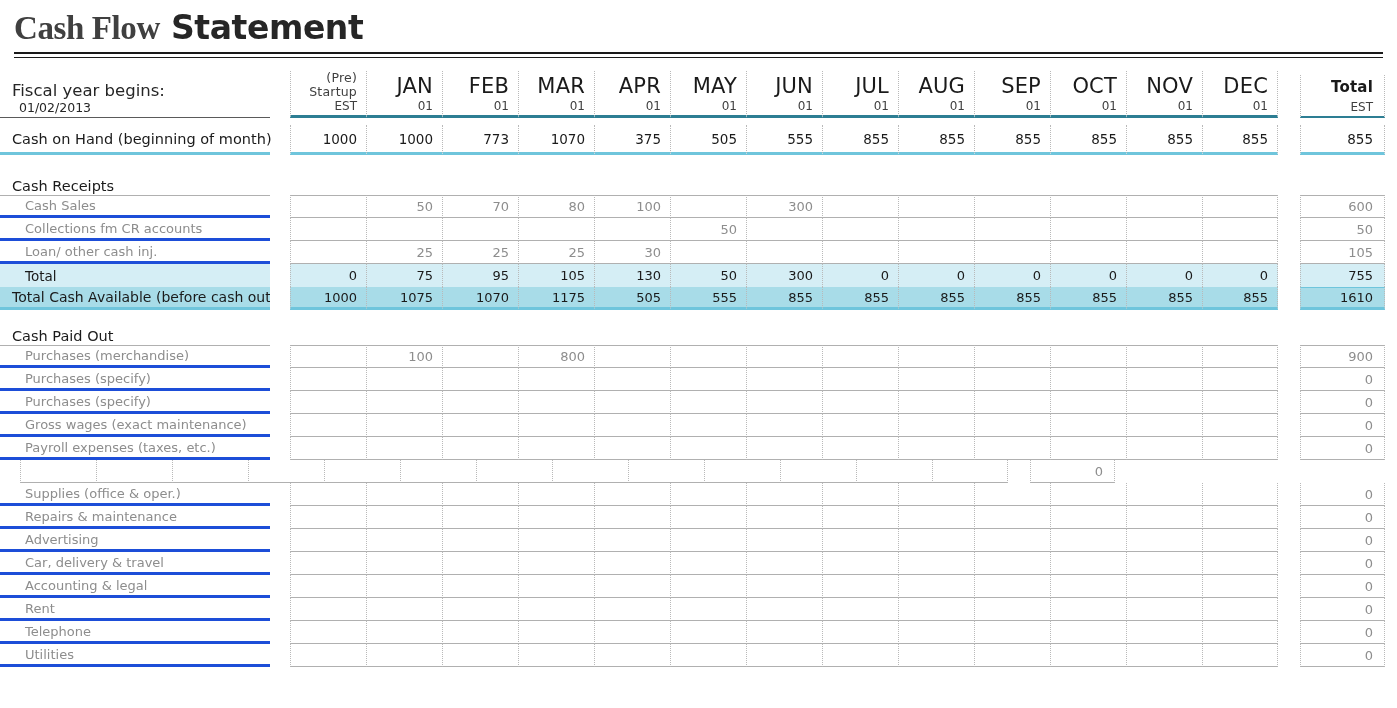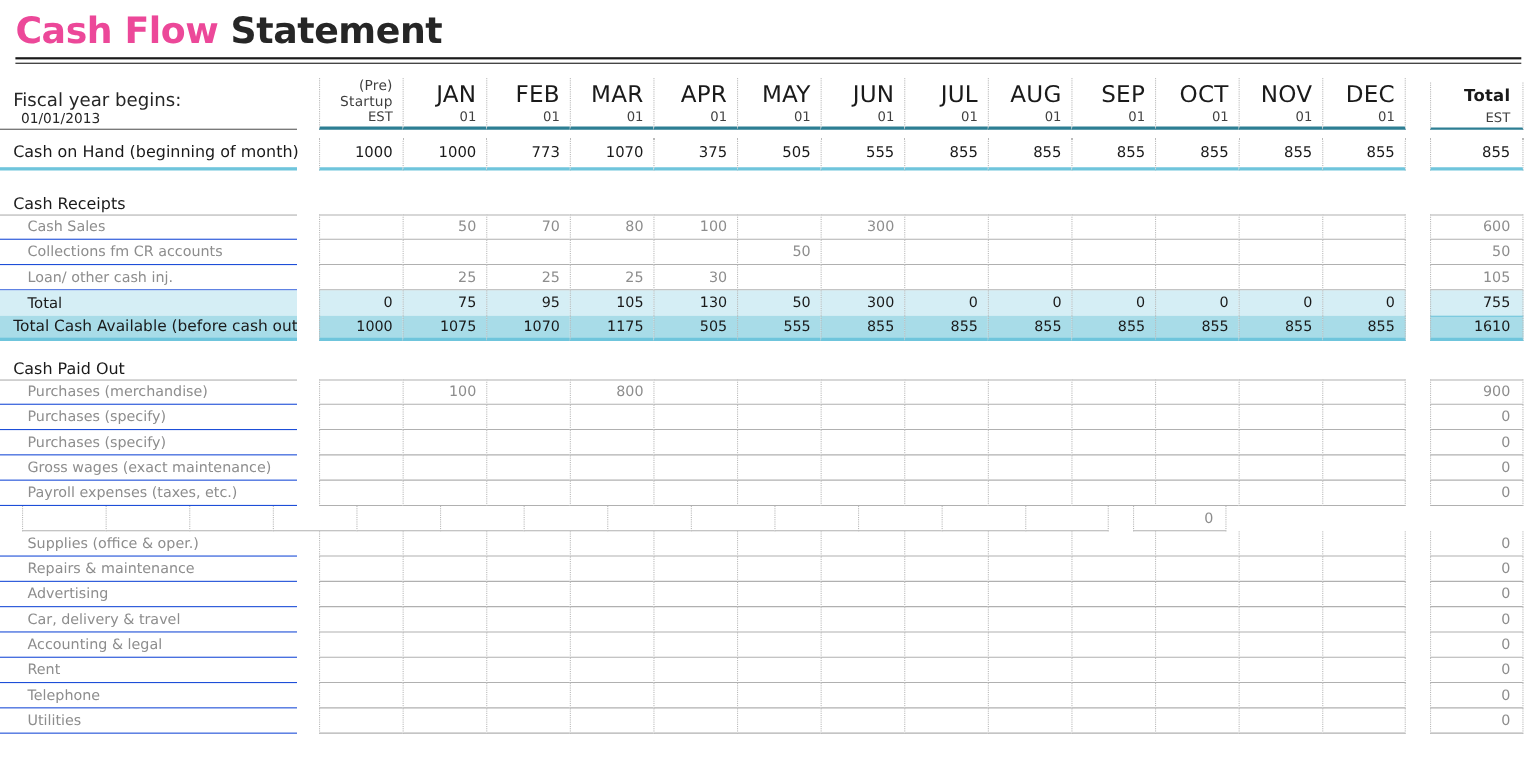--- a/index.html
+++ b/index.html
@@ -20,21 +20,21 @@
   .title-wrap {
     padding: 6px 0 0 14px;
   }
   .title {
     font-size: 33px;
     font-weight: bold;
     letter-spacing: -0.4px;
     line-height: 44px;
     white-space: nowrap;
   }
-  .title .t-accent { color: #ec4899; }
+  .title .t-accent { color: #404040; font-family: Liberation Serif, serif; }
   .title .t-dark   { color: #262626; }
 
   .title-rule {
     margin: 2px 14px 0 14px;
     border-top: 2px solid #1a1a1a;
     height: 3px;
     border-bottom: 1px solid #1a1a1a;
   }
 
   
@@ -172,21 +172,21 @@
     font-size: 14.5px;
     color: #1a1a1a;
     padding-bottom: 1px;
   }
 
   
   .item .lab {
     padding-left: 25px;
     font-size: 13px;
     color: #8d8d8d;
-    border-bottom: 1px solid #1d4ed8;
+    border-bottom: 3px solid #1d4ed8;
   }
   .item .c, .item .tot {
     color: #8d8d8d;
     border-bottom: 1px solid #b0b0b0;
   }
   .item.topline .lab,
   .item.topline .c,
   .item.topline .tot { border-top: 1px solid #b0b0b0; }
 
   
@@ -229,21 +229,21 @@
     <span class="t-dark">Statement</span>
   </div>
 </div>
 <div class="title-rule"></div>
 
 <div class="sheet">
 
   <div class="row hdr">
     <div class="lab">
       <span class="fy-title">Fiscal year begins:</span>
-      <span class="fy-date">01/01/2013</span>
+      <span class="fy-date">01/02/2013</span>
     </div>
     <div class="gap"></div>
     <div class="cells" id="hdr-cells">
         <div class="c first">
           <span class="m-name small">(Pre)</span>
           <span class="m-name small">Startup</span>
           <span class="m-sub">EST</span>
         </div>
         <div class="c">
           <span class="m-name">JAN</span>

